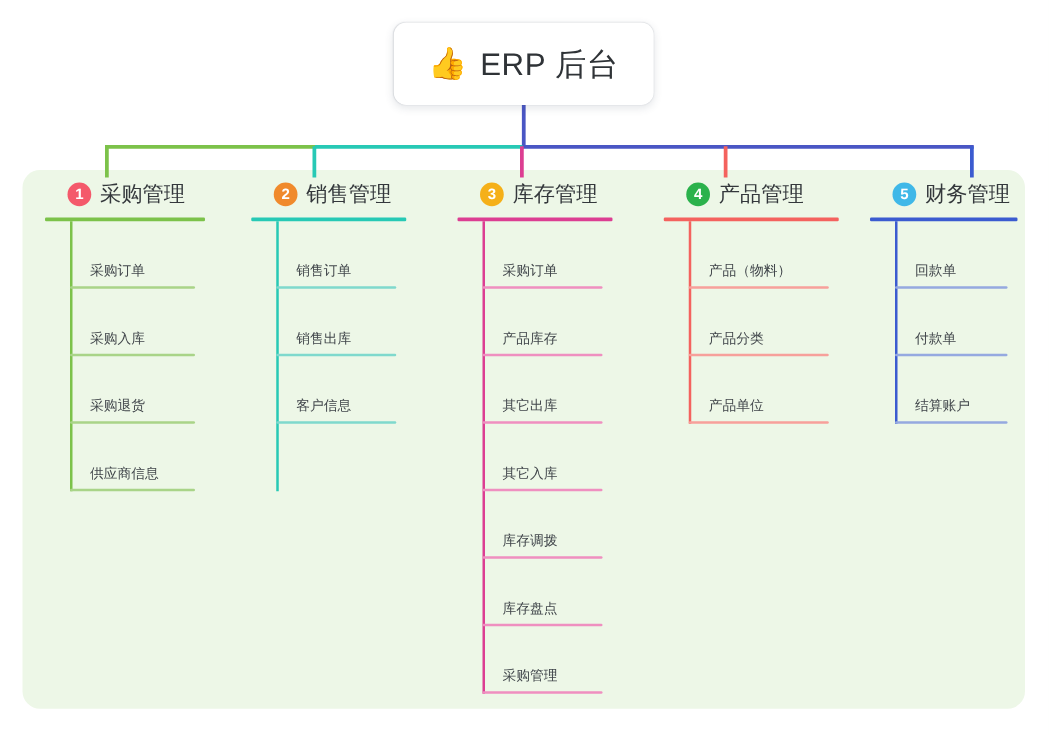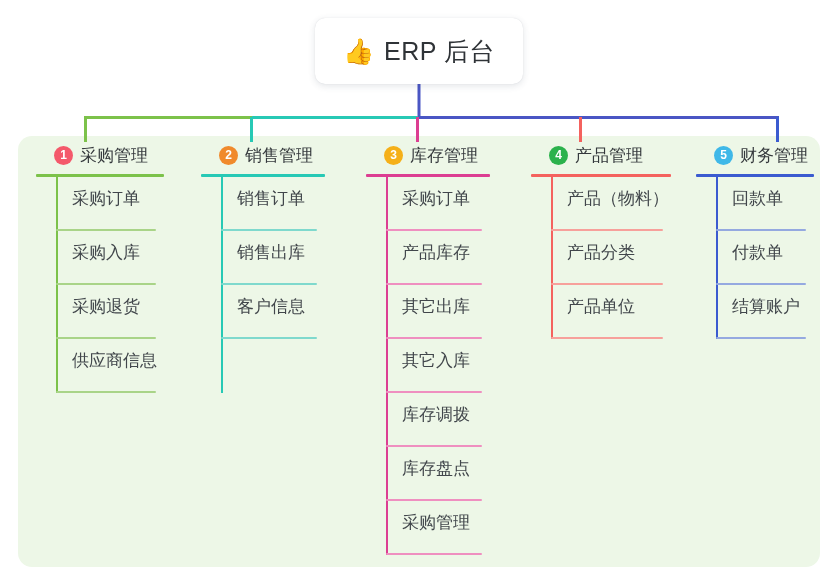--- a/index.html
+++ b/index.html
@@ -118,22 +118,22 @@
     width: 2px;
   }
   .item {
     position: relative;
     height: 54px;
     box-sizing: border-box;
   }
   .item-label {
     position: absolute;
     left: 36px;
-    top: 10px;
-    font-size: 17px;
+    top: 32px;
+    font-size: 11px;
     color: #41464b;
     white-space: nowrap;
   }
   .item-rule {
     position: absolute;
     left: 20px;
     bottom: 0;
     height: 2px;
     border-radius: 1px;
   }

